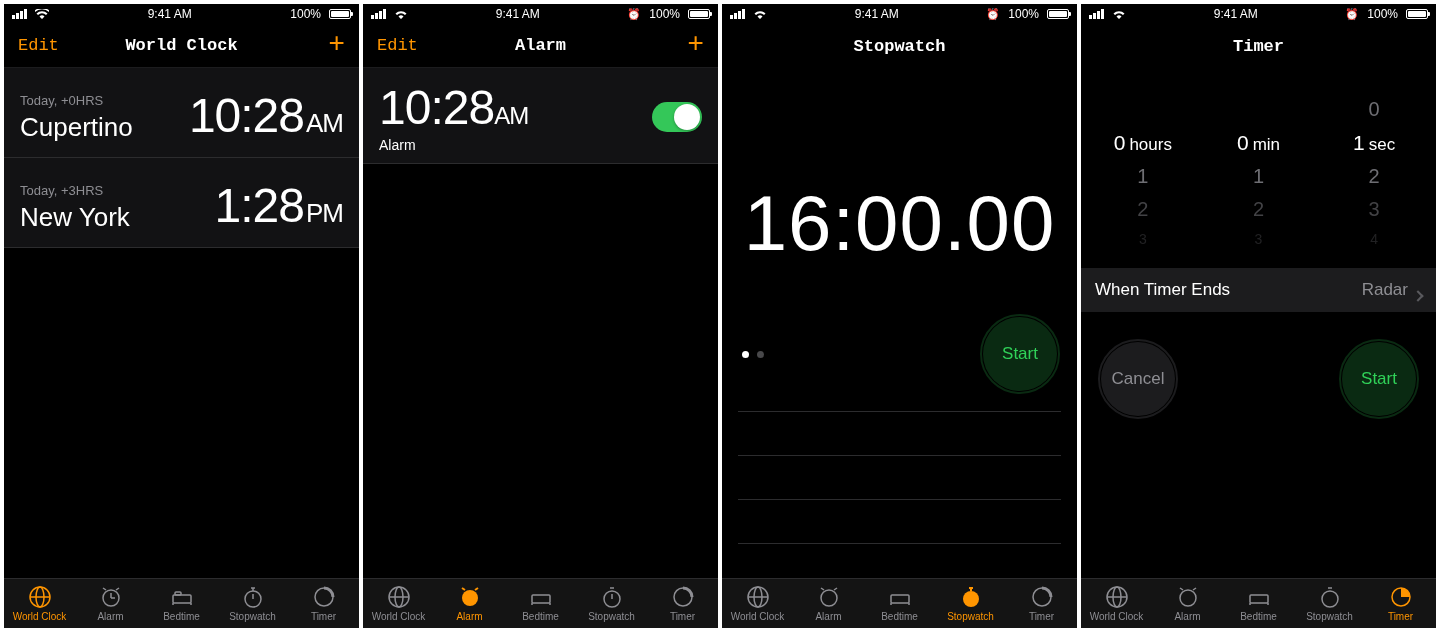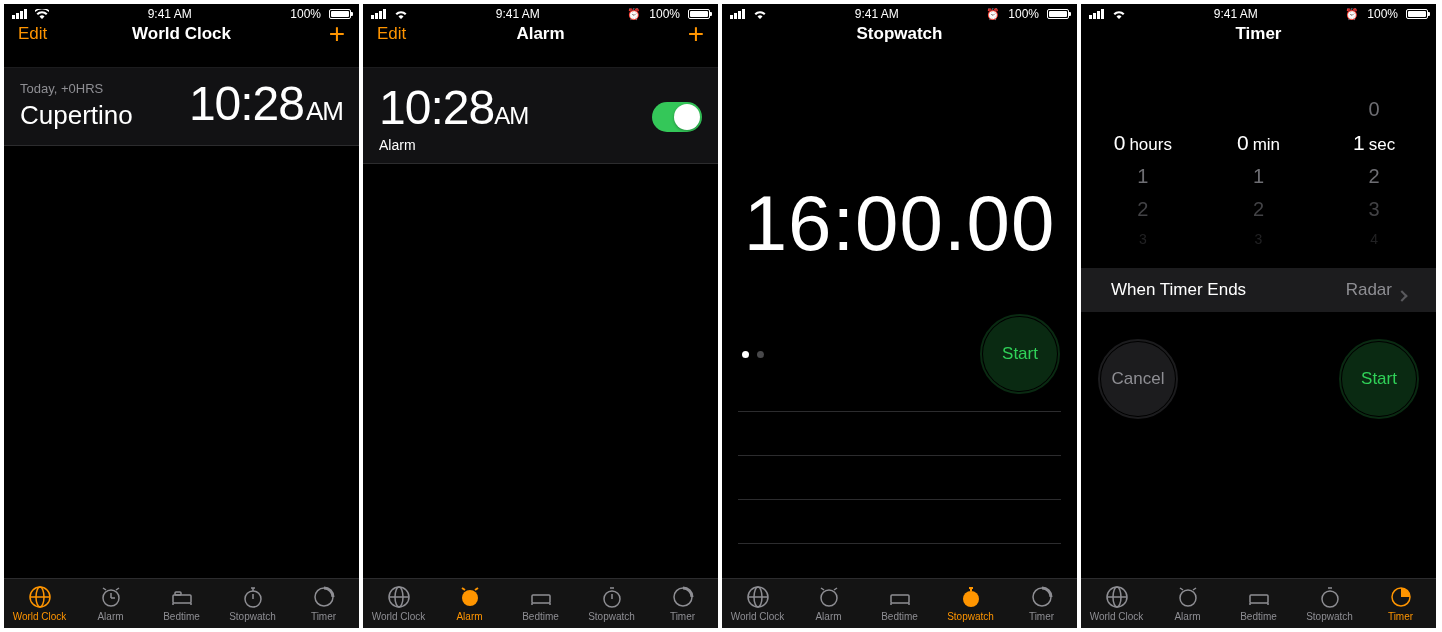--- a/index.html
+++ b/index.html
@@ -6,27 +6,27 @@
 body { background:#fff; font-family:-apple-system,Helvetica Neue,Arial,sans-serif; display:flex; gap:4px; padding:4px; }
 .screen { width:355px; height:624px; background:#000; display:flex; flex-direction:column; overflow:hidden; position:relative; }
 .statusbar { height:20px; display:flex; justify-content:space-between; align-items:center; padding:0 8px; font-size:12px; color:#fff; }
 .sb-left, .sb-right { display:flex; align-items:center; gap:8px; }
 .sb-right .bat { width:22px; height:10px; border:1px solid #fff; border-radius:2px; position:relative; }
 .sb-right .bat::after { content:""; position:absolute; right:-3px; top:2px; width:2px; height:4px; background:#fff; border-radius:0 1px 1px 0; }
 .sb-right .bat .fill { position:absolute; left:1px; top:1px; bottom:1px; right:1px; background:#fff; border-radius:1px; }
 .signal { display:flex; align-items:flex-end; gap:1px; }
 .signal span { width:3px; background:#fff; display:block; }
 .signal span:nth-child(1){height:4px;} .signal span:nth-child(2){height:6px;} .signal span:nth-child(3){height:8px;} .signal span:nth-child(4){height:10px;}
-.navbar { height:44px; display:flex; align-items:flex-start; justify-content:space-between; padding:0 14px; border-bottom:1px solid #1c1c1e; }
+.navbar { height:44px; display:flex; align-items:center; justify-content:space-between; padding:0 14px; border-bottom:1px solid #1c1c1e;font-family:Liberation Mono, monospace; }
 .navbar .left { color:#ff9500; font-size:17px; min-width:60px; }
 .navbar .title { color:#fff; font-size:17px; font-weight:600; text-align:center; flex:1; }
 .navbar .right { min-width:60px; text-align:right; }
 .plus { color:#ff9500; font-size:28px; font-weight:200; line-height:20px; }
 .content { flex:1; overflow:hidden; position:relative; }
-.wc-row { padding:8px 16px 14px; display:flex; justify-content:space-between; align-items:flex-end; border-bottom:0.5px solid #2c2c2e; background:#121214; }
+.wc-row { padding:20px 16px 14px; display:flex; justify-content:space-between; align-items:flex-end; border-bottom:0.5px solid #2c2c2e; background:#121214; }
 .wc-left .offset { color:#8e8e93; font-size:13px; }
 .wc-left .city { color:#fff; font-size:26px; margin-top:4px; }
 .wc-time { color:#fff; font-weight:200; font-size:48px; letter-spacing:-1px; }
 .wc-time .ampm { font-size:26px; font-weight:300; margin-left:2px; }
 .alarm-row { padding:12px 16px 10px; display:flex; justify-content:space-between; align-items:center; border-bottom:0.5px solid #2c2c2e; background:#121214; }
 .alarm-left .time { color:#fff; font-size:48px; font-weight:200; letter-spacing:-1px; }
 .alarm-left .time .ampm { font-size:24px; }
 .alarm-left .label { color:#fff; font-size:14px; margin-top:2px; }
 .switch { width:50px; height:30px; border-radius:15px; position:relative; }
 .switch.on { background:#34c759; }
@@ -43,21 +43,21 @@
 .circlebtn.gray2::before { border-color:#1c1c1e; opacity:1; }
 .pager { display:flex; gap:8px; align-items:center; }
 .pager .dot { width:7px; height:7px; border-radius:50%; background:#48484a; }
 .pager .dot.active { background:#fff; }
 .laps { padding:0 16px; }
 .lap-line { height:44px; border-top:0.5px solid #2c2c2e; }
 .picker { display:flex; justify-content:space-around; padding:30px 4px 0; color:#6e6e73; height:180px; font-size:20px; position:relative; }
 .picker .col { text-align:center; display:flex; flex-direction:column; gap:10px; flex:1; }
 .picker .sel { color:#fff; font-size:21px; }
 .picker .unit { font-size:17px; margin-left:4px; }
-.listrow { background:#1c1c1e; display:flex; justify-content:space-between; align-items:center; padding:12px 30px; color:#fff; font-size:17px; margin-top:20px;gap:36px; }
+.listrow { background:#1c1c1e; display:flex; justify-content:space-between; align-items:center; padding:12px 14px; color:#fff; font-size:17px; margin-top:20px;gap:36px; }
 .listrow .val { color:#8e8e93; display:flex; align-items:flex-end; gap:6px; }
 .chevron { width:8px; height:8px; border-right:2px solid #5a5a5e; border-top:2px solid #5a5a5e; transform:rotate(45deg); }
 .timer-controls { display:flex; justify-content:space-between; padding:30px 20px; }
 .tabbar { height:50px; background:#141414; border-top:0.5px solid #2c2c2e; display:flex; justify-content:space-around; align-items:center; }
 .tab { display:flex; flex-direction:column; align-items:center; gap:2px; color:#8e8e93; font-size:10px; flex:1; }
 .tab.active { color:#ff9500; }
 .tab svg { width:24px; height:24px; }
 .alarm-icon-sb { font-size:11px; }
 </style>
 </head>
@@ -90,20 +90,27 @@
     <div class="right"><span class="plus">+</span></div>
   </div>
   <div class="content">
     <div class="wc-row">
       <div class="wc-left">
         <div class="offset">Today, +0HRS</div>
         <div class="city">Cupertino</div>
       </div>
       <div class="wc-time"><span>10:28</span><span class="ampm">AM</span></div>
     </div>
+    <div class="wc-row">
+      <div class="wc-left">
+        <div class="offset">Today, +3HRS</div>
+        <div class="city">New York</div>
+      </div>
+      <div class="wc-time"><span>1:28</span><span class="ampm">PM</span></div>
+    </div>
   </div>
   <div class="tabbar">
     <div class="tab active">
         <svg viewBox="0 0 24 24">
           <circle cx="12" cy="12" r="10" fill="none" stroke="currentColor" stroke-width="1.5"></circle>
           <ellipse cx="12" cy="12" rx="4" ry="10" fill="none" stroke="currentColor" stroke-width="1.5"></ellipse>
           <line x1="2" y1="12" x2="22" y2="12" stroke="currentColor" stroke-width="1.5"></line>
         </svg>
         <span>World Clock</span>
       </div>

